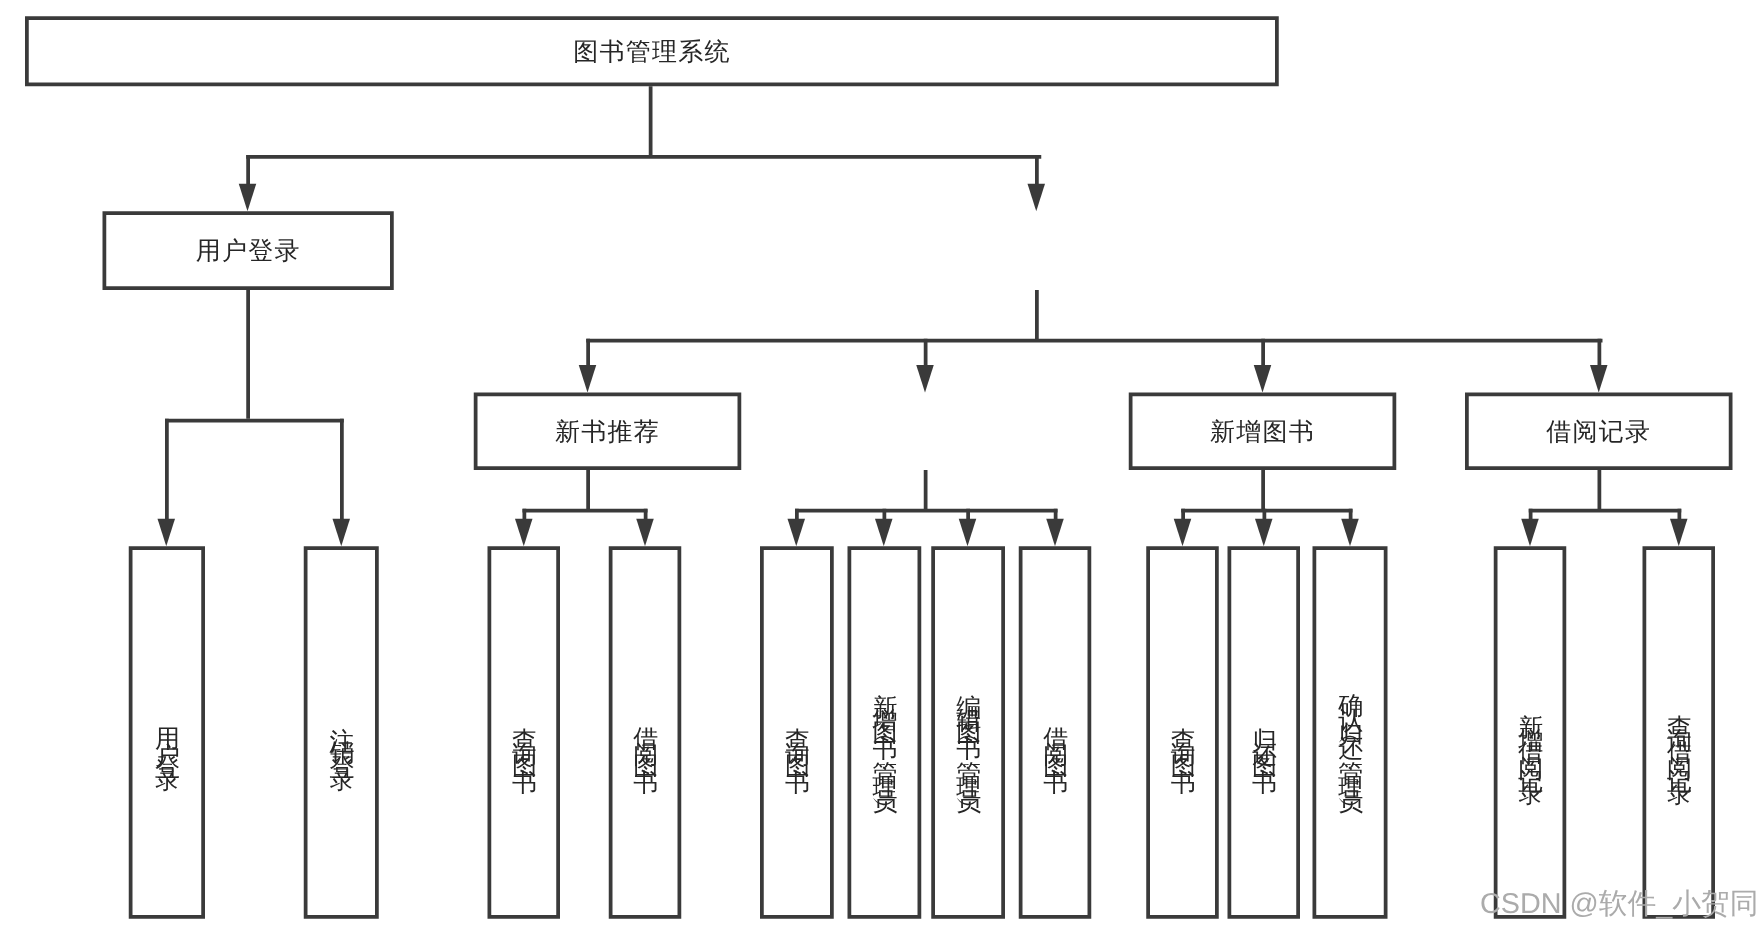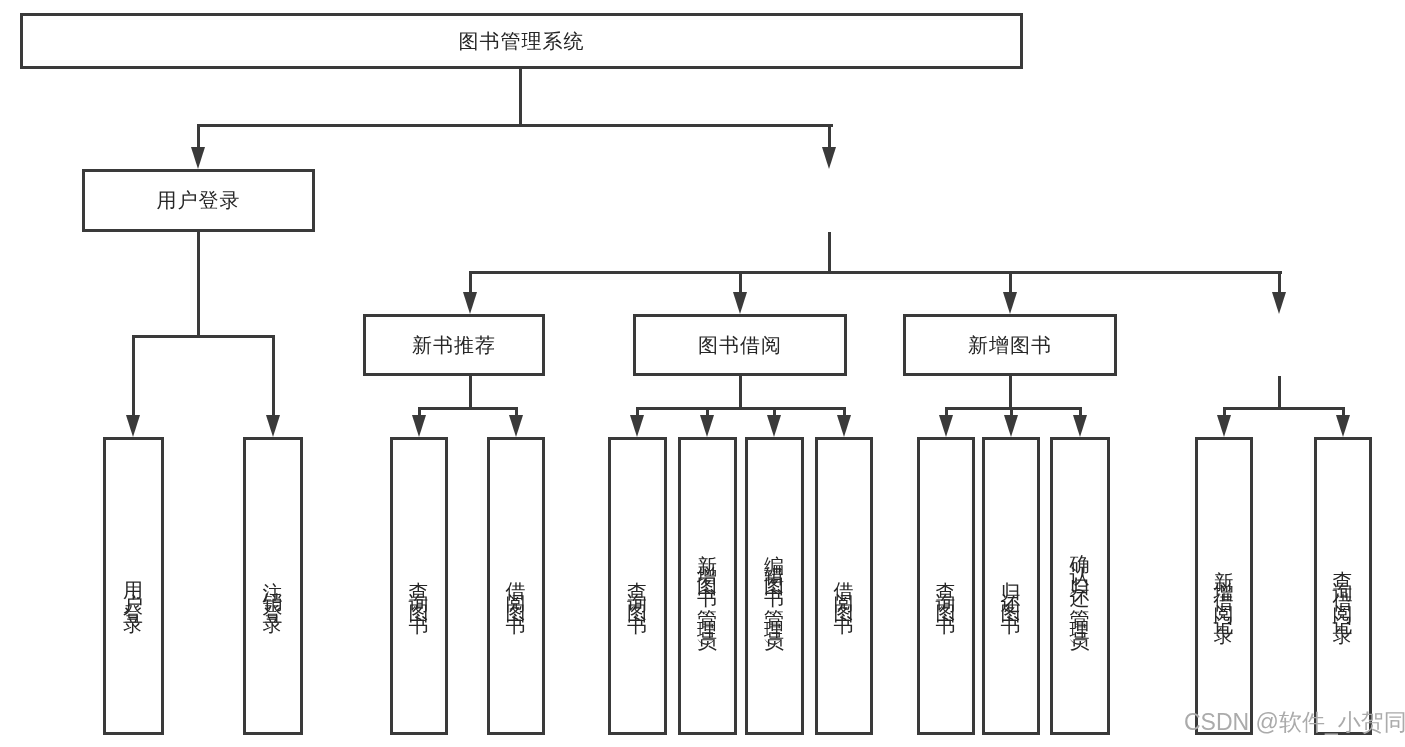--- a/index.html
+++ b/index.html
@@ -64,23 +64,23 @@
   <div class="hline" style="left:469px;top:271px;width:813px"></div>
   <div class="vline" style="left:469px;top:271px;height:25px"></div>
   <div class="arrow" style="left:463px;top:292px"></div>
   <div class="vline" style="left:739px;top:271px;height:25px"></div>
   <div class="arrow" style="left:733px;top:292px"></div>
   <div class="vline" style="left:1009px;top:271px;height:25px"></div>
   <div class="arrow" style="left:1003px;top:292px"></div>
   <div class="vline" style="left:1278px;top:271px;height:25px"></div>
   <div class="arrow" style="left:1272px;top:292px"></div>
 
-  <div class="box" style="left:363px;top:314px;width:182px;height:62px">新书推荐</div>
-  <div class="box" style="left:633px;top:314px;width:214px;height:62px">图书借阅</div>
+  <div class="box" style="left:379px;top:314px;width:214px;height:62px">新书推荐</div>
   <div class="box" style="left:903px;top:314px;width:214px;height:62px">新增图书</div>
+  <div class="box" style="left:1172px;top:314px;width:214px;height:62px">借阅记录</div>
 
   <div class="vline" style="left:469px;top:376px;height:33px"></div>
   <div class="hline" style="left:418px;top:407px;width:100px"></div>
   <div class="vline" style="left:418px;top:407px;height:12px"></div>
   <div class="arrow" style="left:412px;top:415px"></div>
   <div class="vline" style="left:515px;top:407px;height:12px"></div>
   <div class="arrow" style="left:509px;top:415px"></div>
 
   <div class="vline" style="left:739px;top:376px;height:33px"></div>
   <div class="hline" style="left:636px;top:407px;width:210px"></div>

